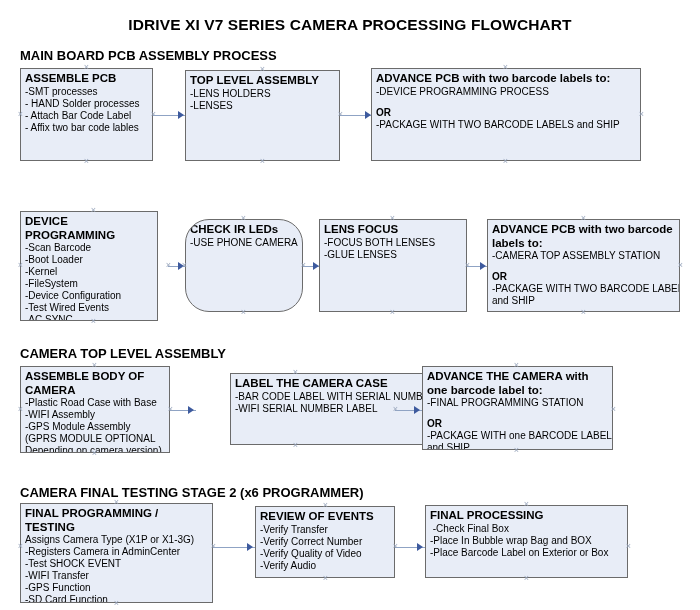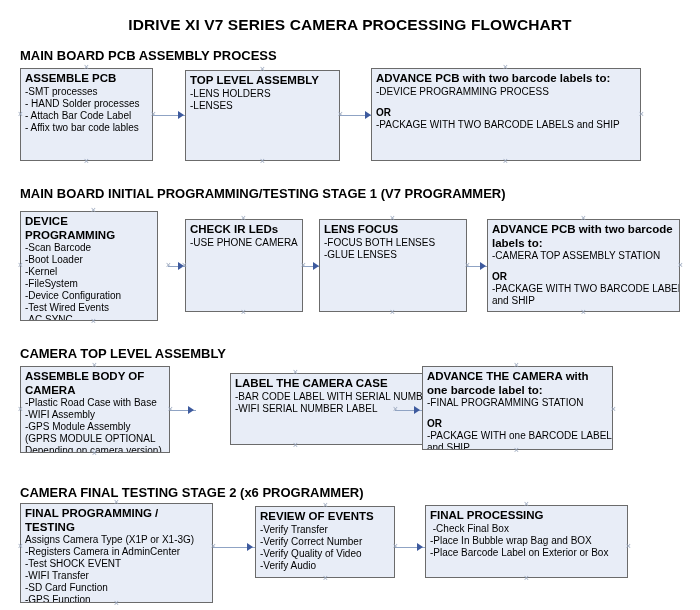--- a/index.html
+++ b/index.html
@@ -126,41 +126,40 @@
   <div class="node" style="left:371px; top:68px; width:270px; height:93px;">
     <div class="n-title">ADVANCE PCB with two barcode labels to:</div>
     <div class="n-line">-DEVICE PROGRAMMING PROCESS</div>
     <div class="n-line bold">OR</div>
     <div class="n-line">-PACKAGE WITH TWO BARCODE LABELS and SHIP</div>
   </div>
   <div class="handle" style="left:502px; top:64px;">×</div>
   <div class="handle" style="left:502px; top:158px;">×</div>
   <div class="handle" style="left:638px; top:111px;">×</div>
 
-  <div class="section-header" style="left:20px; top:186px;">MAIN BOARD INITIAL PROGRAMMING/TESTING STAGE 1 (V7 PROGRAMMER)</div>
 
   <div class="node" style="left:20px; top:211px; width:138px; height:110px;">
     <div class="n-title">DEVICE PROGRAMMING</div>
     <div class="n-line">-Scan Barcode</div>
     <div class="n-line">-Boot Loader</div>
     <div class="n-line">-Kernel</div>
     <div class="n-line">-FileSystem</div>
     <div class="n-line">-Device Configuration</div>
     <div class="n-line">-Test Wired Events</div>
     <div class="n-line">-AC SYNC</div>
   </div>
   <div class="handle" style="left:90px; top:207px;">×</div>
   <div class="handle" style="left:90px; top:318px;">×</div>
   <div class="handle" style="left:17px; top:262px;">×</div>
 
   <div class="conn" style="left:168px; top:266px; width:17px;"></div>
   <div class="conn-head" style="left:178px; top:262px;"></div>
   <div class="handle" style="left:165px; top:262px;">×</div>
 
-  <div class="node" style="left:185px; top:219px; width:118px; height:93px;">
+  <div class="node" style="left:185px; top:219px; width:118px; height:93px;border-radius:24px;">
     <div class="n-title">CHECK IR LEDs</div>
     <div class="n-line">-USE PHONE CAMERA</div>
   </div>
   <div class="handle" style="left:240px; top:215px;">×</div>
   <div class="handle" style="left:240px; top:309px;">×</div>
   <div class="handle" style="left:181px; top:262px;">×</div>
 
   <div class="conn" style="left:303px; top:266px; width:17px;"></div>
   <div class="conn-head" style="left:313px; top:262px;"></div>
   <div class="handle" style="left:300px; top:262px;">×</div>
@@ -230,22 +229,22 @@
   <div class="handle" style="left:610px; top:406px;">×</div>
 
   <div class="section-header" style="left:20px; top:485px;">CAMERA FINAL TESTING STAGE 2 (x6 PROGRAMMER)</div>
 
   <div class="node" style="left:20px; top:503px; width:193px; height:100px;">
     <div class="n-title">FINAL PROGRAMMING / TESTING</div>
     <div class="n-line">Assigns Camera Type (X1P or X1-3G)</div>
     <div class="n-line">-Registers Camera in AdminCenter</div>
     <div class="n-line">-Test SHOCK EVENT</div>
     <div class="n-line">-WIFI Transfer</div>
+    <div class="n-line">-GPS Function</div>
     <div class="n-line">-SD Card Function</div>
-    <div class="n-line">-GPS Function</div>
   </div>
   <div class="handle" style="left:113px; top:499px;">×</div>
   <div class="handle" style="left:113px; top:600px;">×</div>
   <div class="handle" style="left:17px; top:543px;">×</div>
 
   <div class="conn" style="left:213px; top:547px; width:42px;"></div>
   <div class="conn-head" style="left:247px; top:543px;"></div>
   <div class="handle" style="left:210px; top:543px;">×</div>
 
   <div class="node" style="left:255px; top:506px; width:140px; height:72px;">

